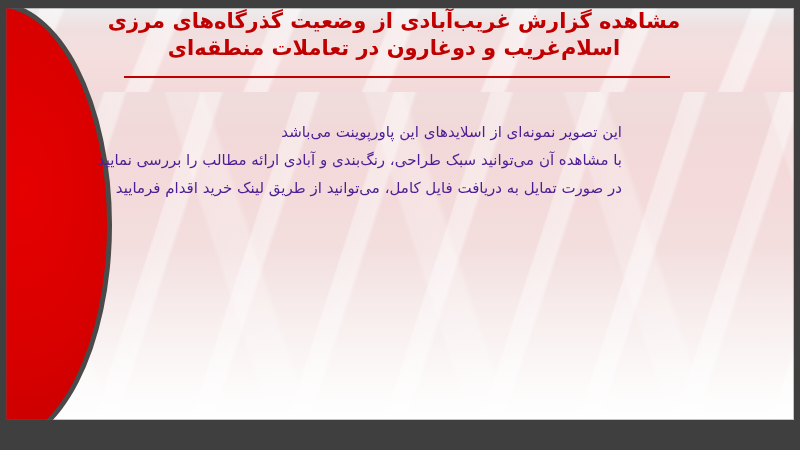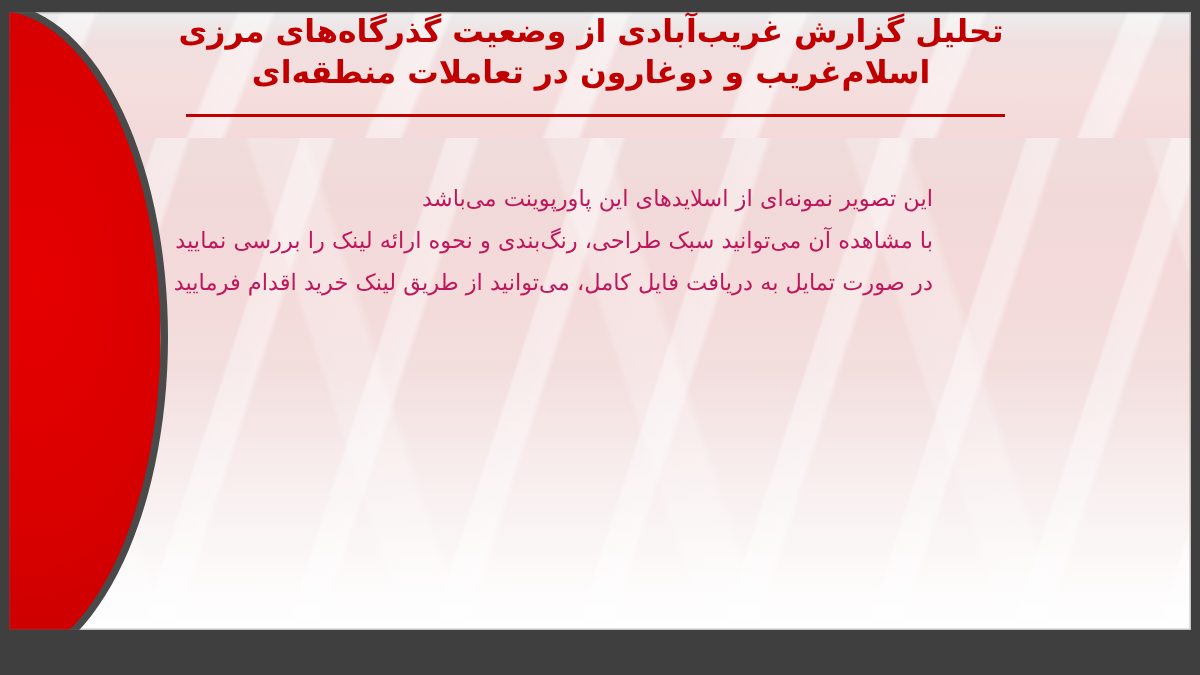--- a/index.html
+++ b/index.html
@@ -180,21 +180,21 @@
   .body-block {
     position: absolute;
     right: 178px;
     top: 118px;
     width: 452px;
     text-align: right;
     direction: rtl;
     z-index: 25;
   }
   .body-line {
-    color: #be185d;
+    color: #4c1d95;
     font-size: 15px;
     line-height: 28px;
     white-space: nowrap;
     font-weight: 400;
   }
 
   
   .inner-shadow {
     position: absolute;
     left: 6px;
@@ -216,28 +216,28 @@
     <div class="panel-streaks2"></div>
 
     <div class="header-band">
       <div class="header-streaks"></div>
     </div>
   </div>
 
   <div class="red-ellipse"></div>
 
   <div class="title-block">
-    <div class="title-line">تحلیل گزارش غریب‌آبادی از وضعیت گذرگاه‌های مرزی</div>
+    <div class="title-line">مشاهده گزارش غریب‌آبادی از وضعیت گذرگاه‌های مرزی</div>
     <div class="title-line">اسلام‌غریب و دوغارون در تعاملات منطقه‌ای</div>
   </div>
   <div class="title-rule"></div>
 
   <div class="body-block">
     <div class="body-line">این تصویر نمونه‌ای از اسلایدهای این پاورپوینت می‌باشد</div>
-    <div class="body-line">با مشاهده آن می‌توانید سبک طراحی، رنگ‌بندی و نحوه ارائه لینک را بررسی نمایید</div>
+    <div class="body-line">با مشاهده آن می‌توانید سبک طراحی، رنگ‌بندی و آبادی ارائه مطالب را بررسی نمایید</div>
     <div class="body-line">در صورت تمایل به دریافت فایل کامل، می‌توانید از طریق لینک خرید اقدام فرمایید</div>
   </div>
 
   <div class="inner-shadow"></div>
   <div class="frame-top"></div>
   <div class="frame-bottom"></div>
   <div class="frame-left"></div>
   <div class="frame-right"></div>
 
 </div>

